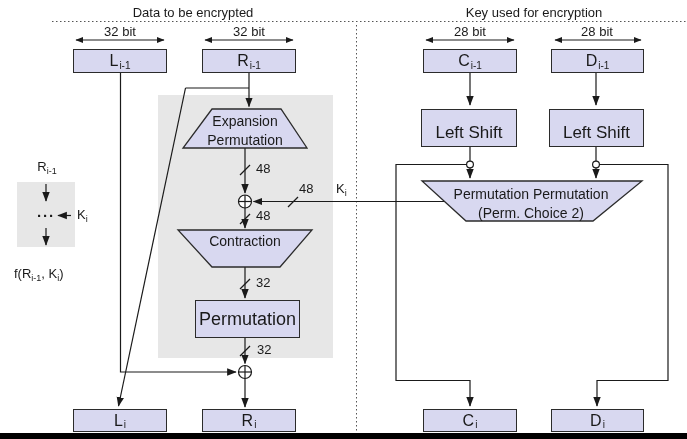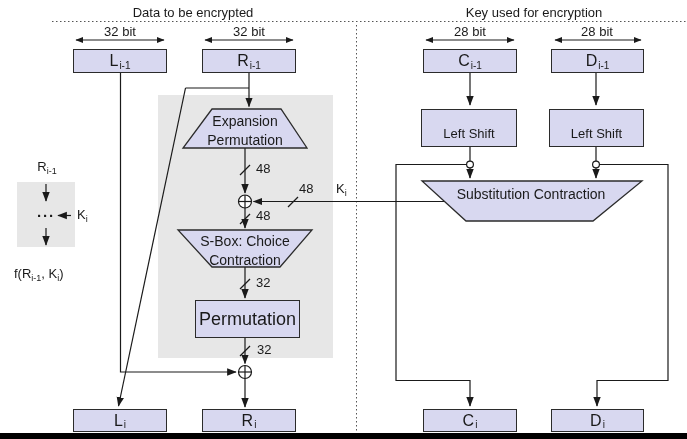--- a/index.html
+++ b/index.html
@@ -11,21 +11,21 @@
   .ctr{transform:translateX(-50%);text-align:center;}
   .box{
     position:absolute;background:#d8d8f0;border:1.5px solid #2b2b2b;
     display:flex;align-items:center;justify-content:center;
     box-sizing:border-box;
   }
   .reg{font-size:16px;}
   .reg .sub{font-size:10px;position:relative;top:4px;margin-left:1px;}
   .title{font-size:13px;}
   .bit{font-size:13px;}
-  .shiftlbl{font-size:13px;padding-top:10px;}
+  .shiftlbl{font-size:17px;padding-top:10px;}
   .permlbl{font-size:18px;}
   .trap-lbl{font-size:14px;line-height:1.35;text-align:center;transform:translateX(-50%);}
   .wirenum{font-size:13px;}
   .graybg{position:absolute;background:#e7e7e7;}
   .legendtxt{font-size:13px;}
   .legendtxt .sub{font-size:9px;position:relative;top:3px;}
   .dots{font-size:15px;font-weight:bold;letter-spacing:1px;}
   svg{position:absolute;left:0;top:0;}
   .botbar{position:absolute;left:0;top:433px;width:687px;height:6px;background:#000;}
 </style>
@@ -162,25 +162,25 @@
   </div>
   <div class="box shiftlbl" style="left:549px;top:109px;width:95px;height:38px;">
     <span>Left Shift</span>
   </div>
 
   <div class="lbl trap-lbl" style="left:245px;top:112px;">
     <span style="display:block">Expansion</span>
     <span style="display:block">Permutation</span>
   </div>
   <div class="lbl trap-lbl" style="left:245px;top:232px;">
-    <span style="display:block">S-Box: Choice</span>
     <span style="display:block">Contraction</span>
   </div>
   <div class="lbl trap-lbl" style="left:531px;top:185px;">
-    <span style="display:block">Substitution Contraction</span>
+    <span style="display:block">Permutation Permutation</span>
+    <span style="display:block">(Perm. Choice 2)</span>
   </div>
 
   <div class="box permlbl" style="left:195px;top:300px;width:105px;height:38px;">
     <span>Permutation</span>
   </div>
 
   <div class="lbl wirenum" style="left:256px;top:162px;">48</div>
   <div class="lbl wirenum" style="left:299px;top:182px;">48</div>
   <div class="lbl wirenum" style="left:256px;top:209px;">48</div>
   <div class="lbl wirenum" style="left:256px;top:276px;">32</div>

